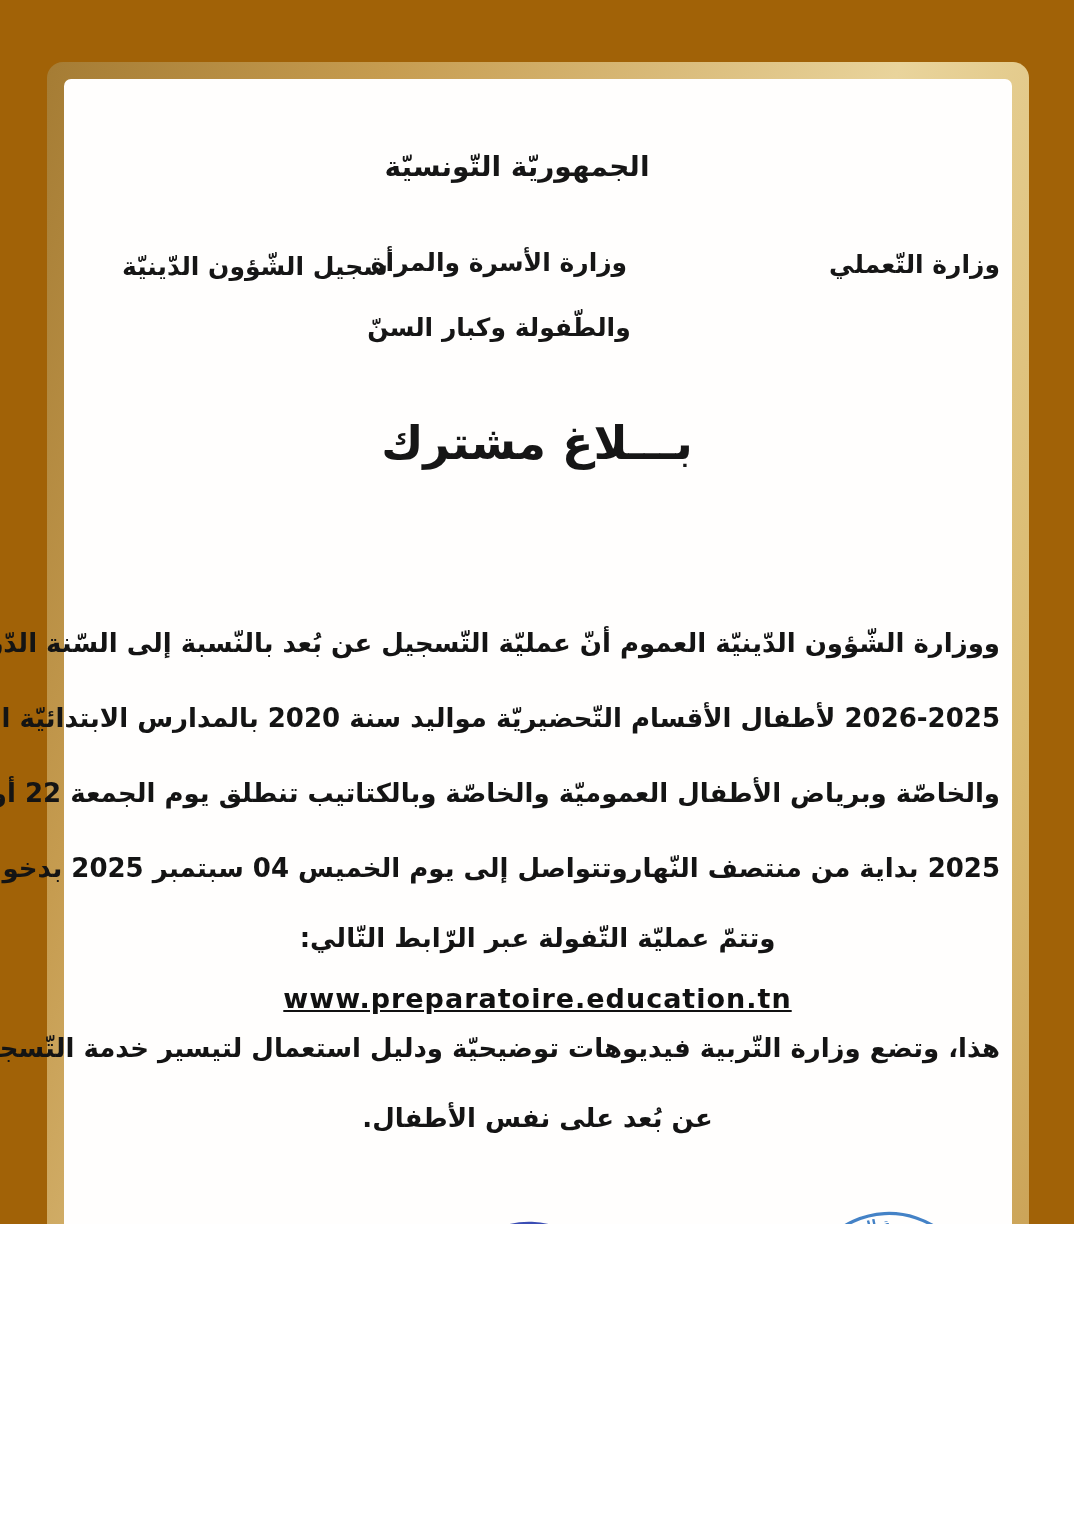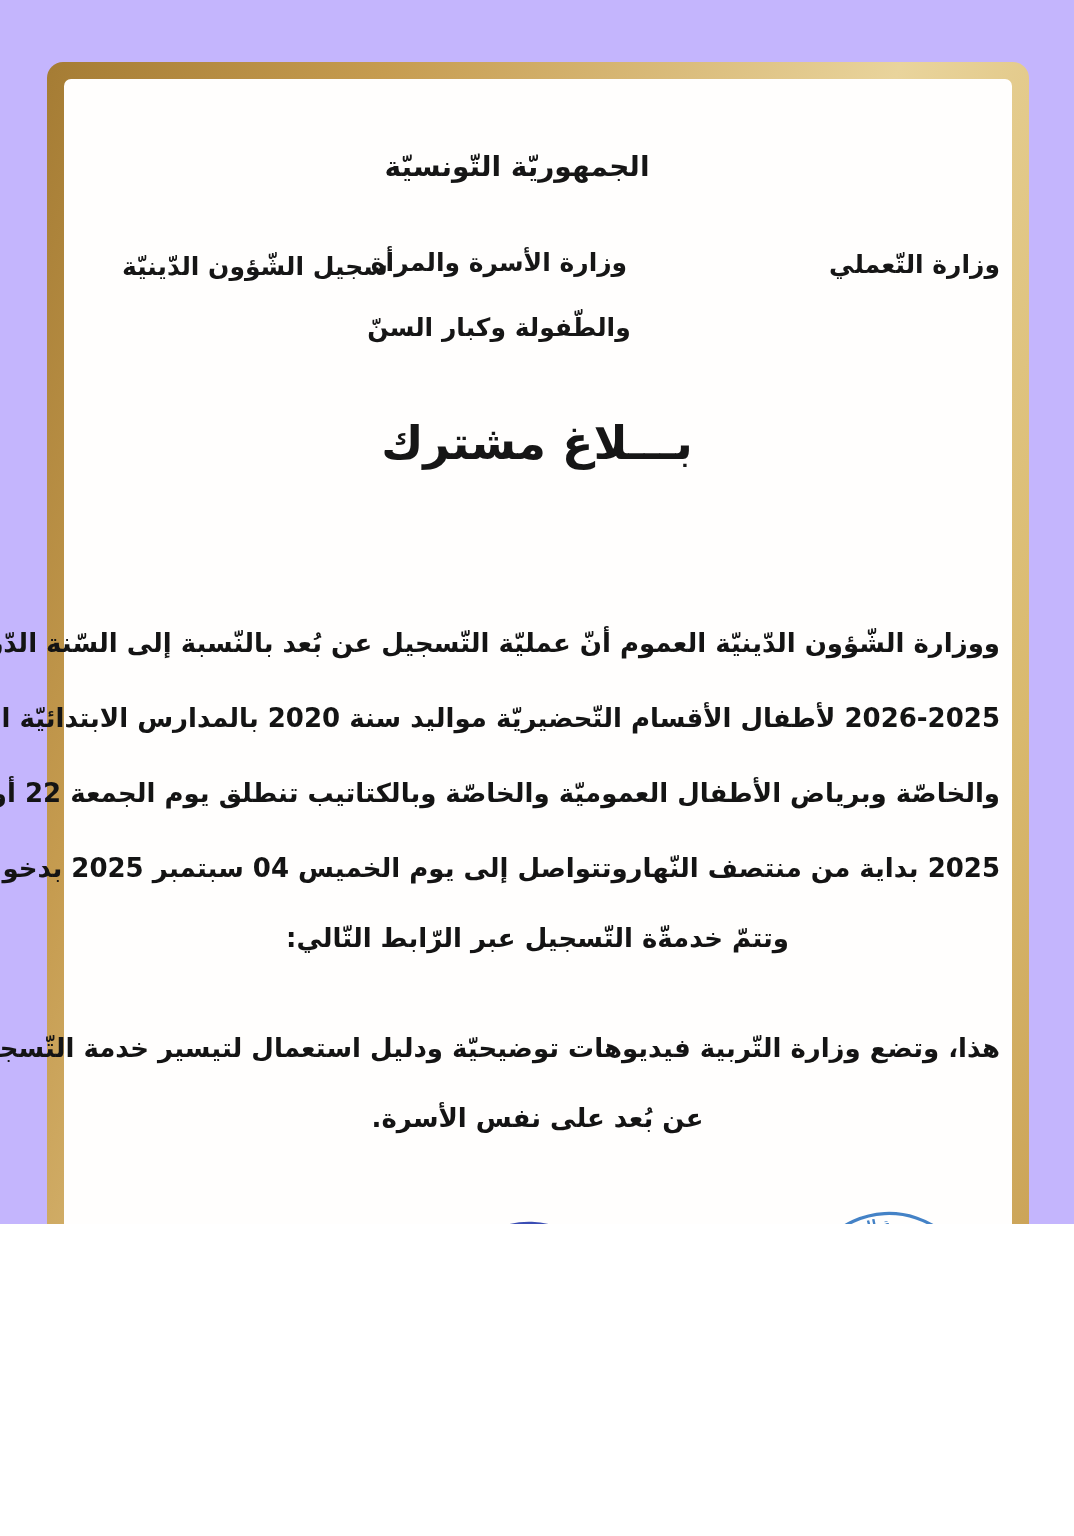--- a/index.html
+++ b/index.html
@@ -1,21 +1,21 @@
 <!DOCTYPE html>
 <html lang="ar" dir="rtl"><head>
 <meta charset="utf-8">
 <style>
   * { box-sizing: border-box; }
   html, body { margin: 0; padding: 0; background: #ffffff; }
   .page {
     position: relative;
     width: 1074px;
     height: 1224px;
-    background: #c4b5fd;
+    background: #a16207;
     font-family: "DejaVu Sans", sans-serif;
     overflow: hidden;
     direction: rtl;
   }
   
   .frame {
     position: absolute;
     left: 47px; top: 62px;
     width: 982px; height: 1414px;
     border-radius: 16px;
@@ -74,23 +74,24 @@
   </div>
 
   <div class="txt ministry-religious">سجيل الشّؤون الدّينيّة</div>
 
   <div class="txt communique-title">بـــلاغ مشترك</div>
 
   <div class="body-line" style="top:628px;">ووزارة الشّؤون الدّينيّة العموم أنّ عمليّة التّسجيل عن بُعد بالنّسبة إلى السّنة الدّراسيّة</div>
   <div class="body-line" style="top:703px;">2026-2025 لأطفال الأقسام التّحضيريّة مواليد سنة 2020 بالمدارس الابتدائيّة العموميّة</div>
   <div class="body-line" style="top:778px;">والخاصّة وبرياض الأطفال العموميّة والخاصّة وبالكتاتيب تنطلق يوم الجمعة 22 أوت</div>
   <div class="body-line" style="top:853px;">2025 بداية من منتصف النّهاروتتواصل إلى يوم الخميس 04 سبتمبر 2025 بدخول الغاية.</div>
-  <div class="body-line" style="top:923px;">وتتمّ خدمةّة التّسجيل عبر الرّابط التّالي:</div>
+  <div class="body-line" style="top:923px;">وتتمّ عمليّة التّفولة عبر الرّابط التّالي:</div>
+  <div class="url-line" style="top:983px;">www.preparatoire.education.tn</div>
   <div class="body-line" style="top:1033px;">هذا، وتضع وزارة التّربية فيديوهات توضيحيّة ودليل استعمال لتيسير خدمة التّسجيل</div>
-  <div class="body-line" style="top:1103px;">عن بُعد على نفس الأسرة.</div>
+  <div class="body-line" style="top:1103px;">عن بُعد على نفس الأطفال.</div>
 
   <div class="stamp" style="left:798px; top:1208px; transform:rotate(-3deg);">
     <svg width="182" height="182" viewBox="0 0 200 200">
       <defs>
         <path id="s1top" d="M 22,100 A 78,78 0 0 1 178,100"></path>
         <path id="s1bot" d="M 27,100 A 73,73 0 0 0 173,100"></path>
       </defs>
       <g fill="none" stroke="#3578c2">
         <circle cx="100" cy="100" r="94" stroke-width="3.5"></circle>
         <circle cx="100" cy="100" r="63" stroke-width="2.5"></circle>

